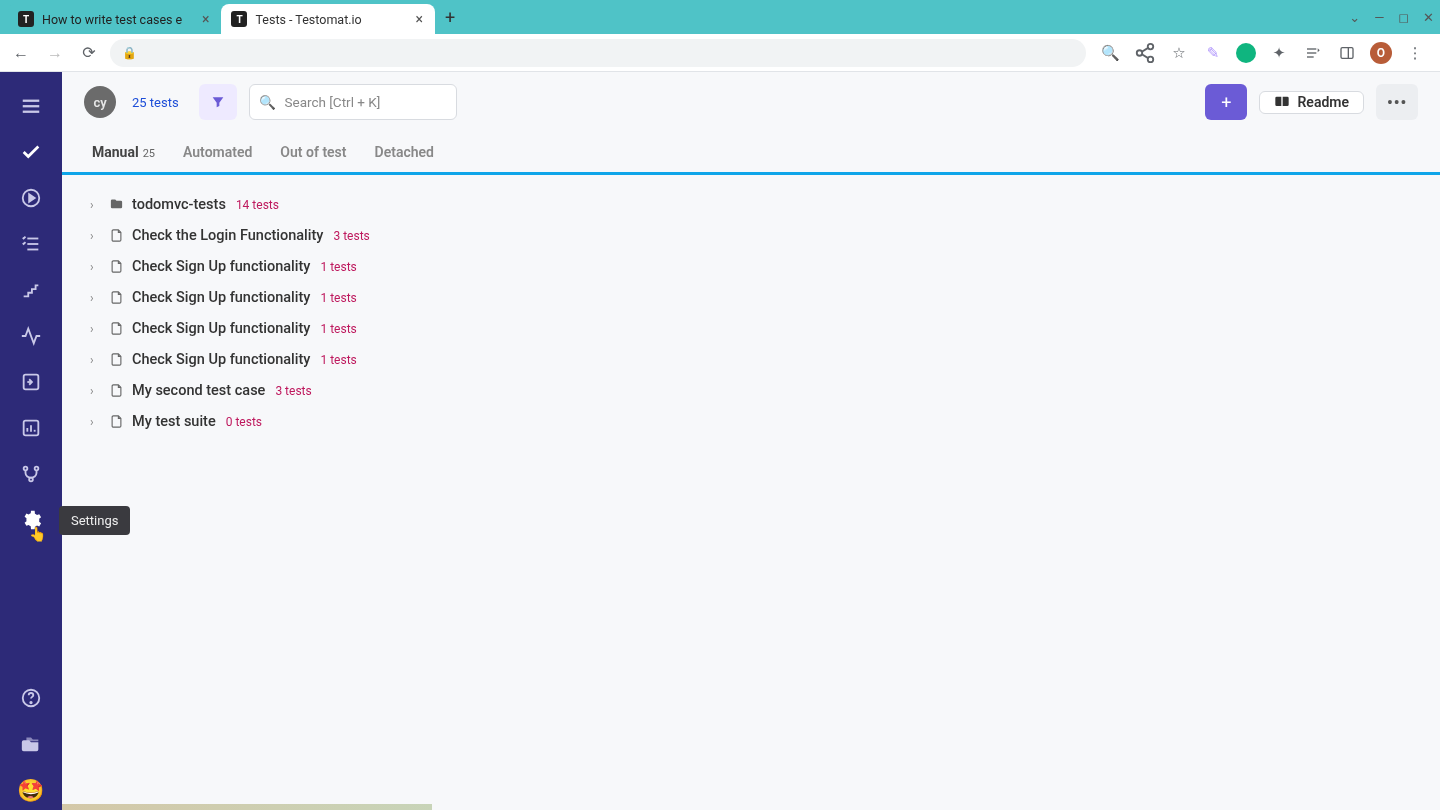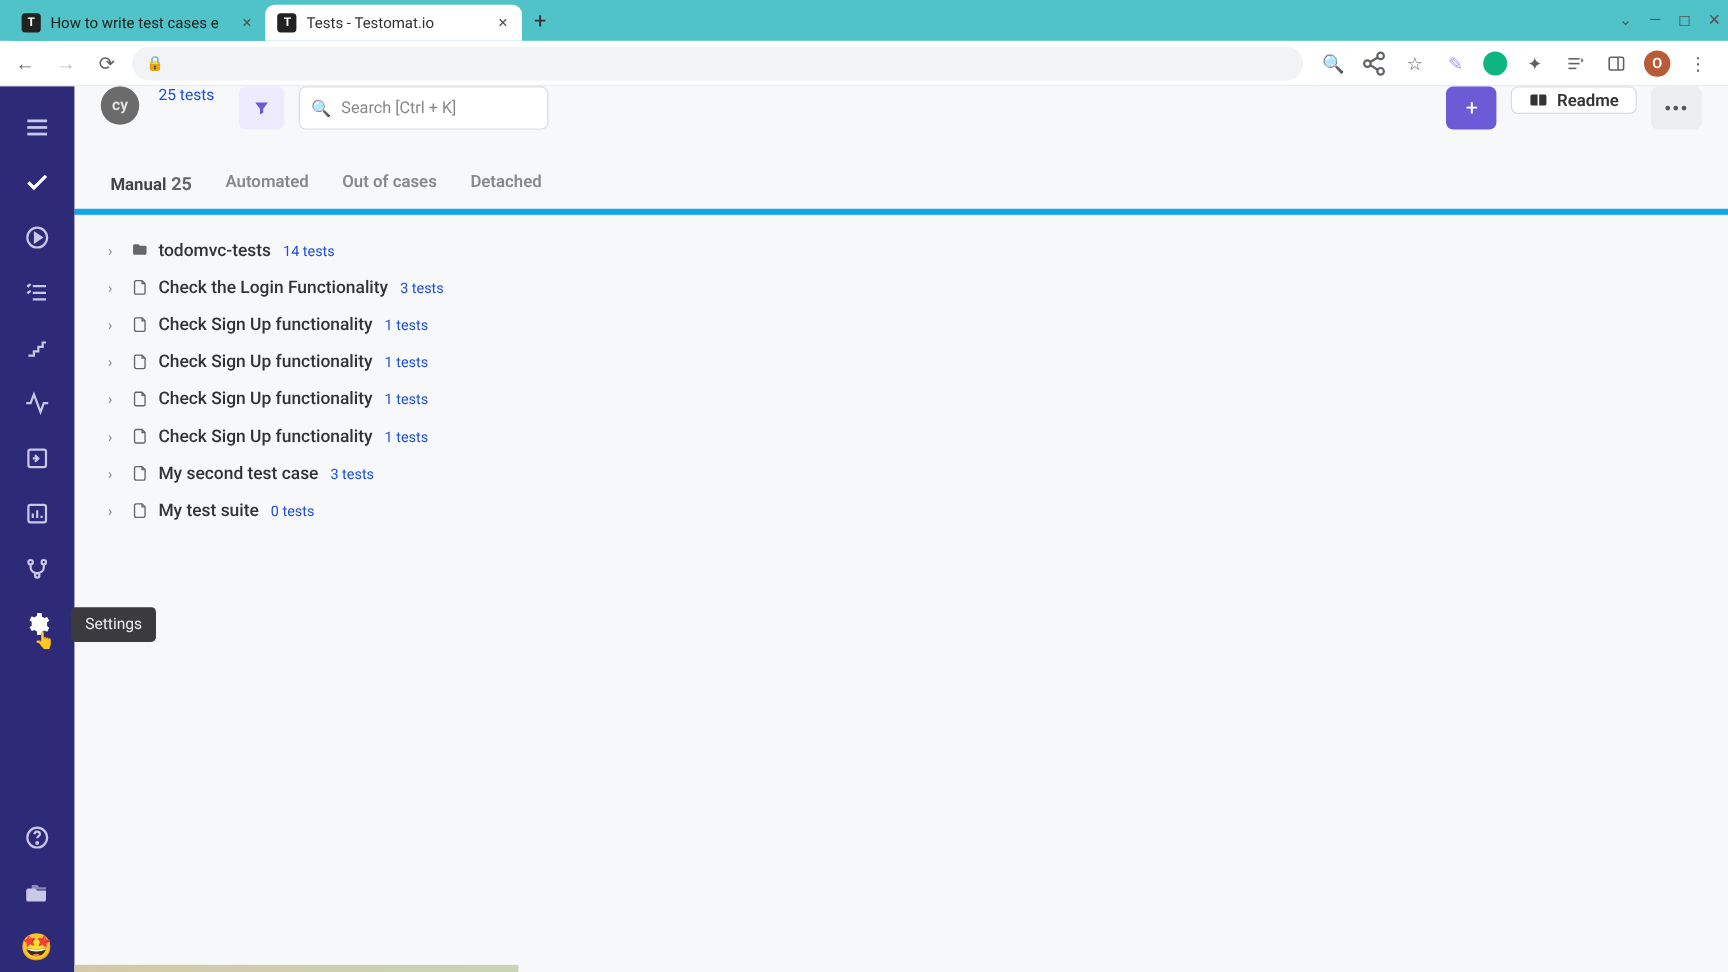--- a/index.html
+++ b/index.html
@@ -32,43 +32,43 @@
 .app { display: flex; height: calc(810px - 72px); }
 .sidebar { width: 62px; background: #2d2a78; display: flex; flex-direction: column; align-items: center; padding-top: 14px; gap: 6px; position: relative; }
 .sb-item { width: 40px; height: 40px; display: flex; align-items: center; justify-content: center; color: #c9c8e8; cursor: pointer; border-radius: 6px; position: relative; }
 .sb-item svg { width: 22px; height: 22px; }
 .sb-item.emoji { font-size: 22px; }
 .sb-spacer { flex: 1; }
 .tooltip { position: absolute; left: 48px; background: #3a3a3f; color: #eee; font-size: 13px; padding: 7px 12px; border-radius: 4px; white-space: nowrap; }
 .cursor-hand { position: absolute; left: 18px; bottom: -2px; font-size: 14px; color: #fff; }
 
 .main { flex: 1; background: #f7f8fa; display: flex; flex-direction: column; }
-.header { height: 60px; display: flex; align-items: flex-start; padding: 0 22px; gap: 12px; }
+.header { height: 60px; display: flex; align-items: center; padding: 0 22px; gap: 12px; }
 .proj-avatar { width: 32px; height: 32px; border-radius: 50%; background: #6b6b6b; color: #e6e6e6; display: flex; align-items: center; justify-content: center; font-size: 13px; font-weight: 600; }
 .proj-title { font-size: 27px; font-weight: 800; color: #1a1a1a; letter-spacing: -0.5px; }
 .test-count { font-size: 13px; color: #1d4ed8; margin-left: 4px; }
 .filter-btn { width: 38px; height: 36px; background: #eeeaff; border-radius: 6px; display: flex; align-items: center; justify-content: center; color: #6b5bd6; cursor: pointer; margin-left: 8px; }
 .search-box { width: 208px; height: 36px; border: 1px solid #d8dbe0; border-radius: 6px; background: #fff; display: flex; align-items: center; padding: 0 10px; gap: 8px; color: #888; font-size: 13.5px; }
 .header-spacer { flex: 1; }
 .plus-btn { width: 42px; height: 36px; background: #6b5bd6; border-radius: 6px; display: flex; align-items: center; justify-content: center; color: #fff; font-size: 18px; cursor: pointer; }
 .readme-btn { height: 23px; padding: 0 14px; border: 1px solid #d8dbe0; background: #fff; border-radius: 6px; display: flex; align-items: center; gap: 7px; font-size: 14px; font-weight: 600; color: #333; cursor: pointer; }
 .more-btn { width: 42px; height: 36px; background: #eceef1; border-radius: 6px; display: flex; align-items: center; justify-content: center; color: #555; cursor: pointer; font-weight: bold; letter-spacing: 1px; }
 
-.tabs-row { display: flex; gap: 28px; padding: 12px 30px 0; border-bottom: 5px solid #0ea5e9; }
+.tabs-row { display: flex; gap: 28px; padding: 12px 30px 0; border-bottom: 3px solid #0ea5e9; }
 .tab-btn { font-size: 14px; font-weight: 700; color: #444; padding-bottom: 12px; cursor: pointer; display: flex; align-items: baseline; gap: 4px; }
-.tab-btn .cnt { font-size: 15px; font-weight: 700; color: #666; }
+.tab-btn .cnt { font-size: 11px; font-weight: 400; color: #666; }
 .tab-btn.mute { color: #888; font-weight: 600; justify-content: flex-end; }
 
 .tree { padding: 14px 20px; }
 .tree-row { display: flex; align-items: center; gap: 8px; padding: 7px 8px; font-size: 14.5px; color: #3a3a3a; cursor: pointer; border-radius: 4px; }
 .chev { color: #888; font-size: 12px; width: 10px; }
 .row-icon { color: #666; width: 16px; display: flex; align-items: center; justify-content: center; }
 .row-icon svg { width: 15px; height: 15px; }
 .row-name { font-weight: 500; color: #333; }
-.row-count { font-size: 12px; color: #1d4ed8; margin-left: 2px; }
+.row-count { font-size: 12px; color: #be185d; margin-left: 2px; }
 
 .bottom-strip { position: absolute; bottom: 0; left: 62px; height: 6px; width: 370px; background: linear-gradient(90deg, #d4c8a8, #c8d4b8); }
 </style>
 </head>
 <body>
 
 <div class="browser-tabs">
   <div class="tab inactive">
     <div class="tab-favicon">T</div>
     <span class="tab-title">How to write test cases e</span>
@@ -241,21 +241,21 @@
 
     <div class="tabs-row">
       <div class="tab-btn">
         <span>Manual</span>
         <span class="cnt">25</span>
       </div>
       <div class="tab-btn mute">
           <span>Automated</span>
         </div>
       <div class="tab-btn mute">
-          <span>Out of cases</span>
+          <span>Out of test</span>
         </div>
       <div class="tab-btn mute">
           <span>Detached</span>
         </div>
     </div>
 
     <div class="tree" id="tree">
         <div class="tree-row">
           <span class="chev">›</span>
           <span class="row-icon">

